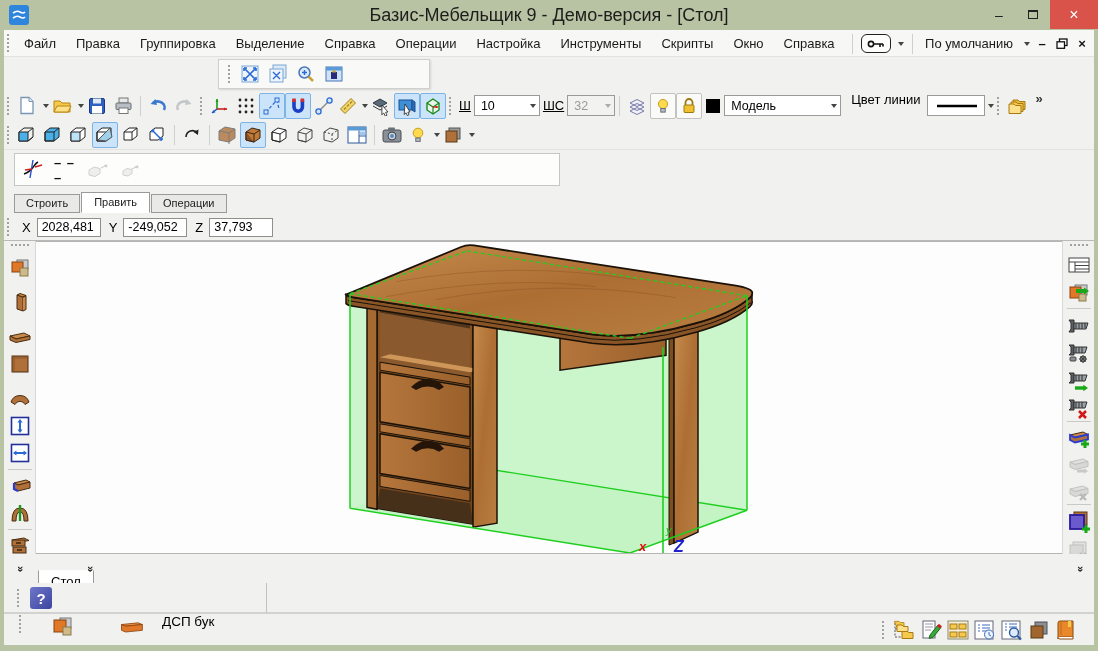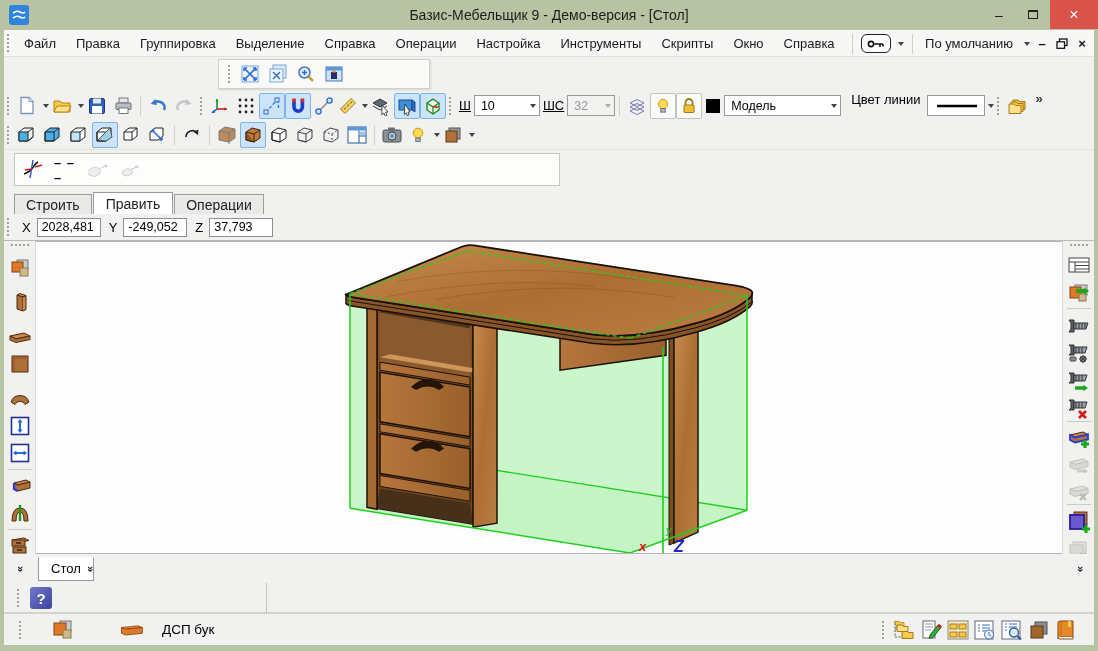--- a/index.html
+++ b/index.html
@@ -3,21 +3,21 @@
 <meta charset="utf-8">
 <style>
 * { margin:0; padding:0; box-sizing:border-box; }
 html,body { width:1098px; height:651px; overflow:hidden; font-family:"Liberation Sans","DejaVu Sans",sans-serif; }
 .window { position:relative; width:1098px; height:651px; background:#b8c3a4; }
 .content { position:absolute; left:4px; right:4px; top:30px; bottom:6px; background:#f1f1ef; }
 
 
 .titlebar { position:absolute; left:0; top:0; width:100%; height:30px; display:flex; align-items:center; }
 .app-icon { position:absolute; left:9px; top:5px; width:20px; height:20px; background:#2f84dc; border-radius:3px; display:flex; align-items:center; justify-content:center; }
-.title-text { position:absolute; left:0; width:100%; text-align:center; font-size:14px; color:#1d1d1b; }
+.title-text { position:absolute; left:0; width:100%; text-align:center; font-size:18px; color:#1d1d1b; }
 .winbtns { position:absolute; right:0; top:0; height:29px; display:flex; align-items:stretch; }
 .winbtn { width:34px; display:flex; align-items:center; justify-content:center; font-size:14px; color:#222; }
 .winbtn.close { width:48px; background:#d9534a; color:#fff; font-size:16px; }
 .maxbox { width:10px; height:9px; border:1px solid #222; border-top-width:2px; }
 
 
 .menubar { position:absolute; left:0; top:0px; width:100%; height:27px; background:#f7f7f6; border-bottom:1px solid #e2e2e0; display:flex; align-items:center; font-size:13px; color:#1b1b1b; }
 .menu-item { padding:4px 10px; }
 .menubar-right { position:absolute; right:4px; top:0; height:27px; display:flex; align-items:center; gap:4px; }
 .keybtn { width:30px; height:19px; border:1.5px solid #222; border-radius:6px; display:flex; align-items:center; justify-content:center; background:#fdfdfc; }
@@ -38,48 +38,48 @@
 .tbtn.narrow { width:22px; }
 .lbl { font-size:13px; margin:0 3px; text-decoration:underline; }
 .combo { height:21px; background:#fff; border:1px solid #9a9a98; display:flex; align-items:center; justify-content:space-between; font-size:12.5px; padding:0 3px 0 6px; }
 .combo.disabled { background:#f2f2f1; color:#9a9a98; }
 .overflow { font-size:13px; font-weight:bold; color:#333; margin-left:6px; align-self:flex-start; }
 
 
 .optzone { position:absolute; left:0; top:120px; width:100%; height:64px; background:#f1f1ef; }
 .optbox { position:absolute; left:10px; top:3px; width:546px; height:33px; background:#fdfdfc; border:1px solid #c6c6c4; display:flex; align-items:center; padding-left:6px; gap:6px; }
 .tabs { position:absolute; left:10px; top:42px; display:flex; align-items:flex-end; }
-.tab { font-size:14px; padding:2px 11px 3px; background:#e9e9e7; border:1px solid #9a9a98; margin-right:1px; color:#222; }
+.tab { font-size:11px; padding:2px 11px 3px; background:#e9e9e7; border:1px solid #9a9a98; margin-right:1px; color:#222; }
 .tab.active { background:#fff; padding:3px 12px 4px; border-bottom-color:#fff; }
 
 
 .coordrow { position:absolute; left:0; top:184px; width:100%; height:27px; background:#f1f1ef; border-bottom:1px solid #b9b9b7; display:flex; align-items:center; font-size:13px; }
 .coordrow .axis-lbl { margin:0 6px 0 8px; }
 .field { width:64px; height:19px; background:#fff; border:1px solid #8f8f8d; font-size:12.5px; padding:1px 4px; }
 
 
 .main { position:absolute; left:0; top:211px; width:100%; height:313px; display:flex; }
 .sidebar { width:32px; background:#f1f1ef; position:relative; }
 .sidebar.left { border-right:1px solid #d8d8d6; }
 .sidebar.right { border-left:1px solid #d8d8d6; }
 .sbicon { position:absolute; left:3px; width:26px; height:26px; display:flex; align-items:center; justify-content:center; }
 .sbsep { position:absolute; left:4px; width:24px; height:1px; background:#c9c9c7; }
 .canvas { flex:1; background:#fdfdfd; position:relative; border-top:1px solid #b5b5b3; border-bottom:1px solid #b5b5b3; }
 .canvas svg.scene { position:absolute; left:0; top:0; }
 
 
 .doctabs { position:absolute; left:0; top:524px; width:100%; height:29px; background:#f1f1ef; }
-.doctab { position:absolute; left:34px; top:3px; height:24px; padding:3px 12px; background:#fff; border:1px solid #9a9a98; border-top-color:#fdfdfd; font-size:13px; }
+.doctab { position:absolute; left:34px; top:16px; height:24px; padding:3px 12px; background:#fff; border:1px solid #9a9a98; border-top-color:#fdfdfd; font-size:13px; }
 .chev { position:absolute; font-size:11px; font-weight:bold; color:#222; transform:rotate(90deg); }
 
 
 .helprow { position:absolute; left:0; top:553px; width:100%; height:30px; background:#f1f1ef; border-bottom:1px solid #d2d2d0; }
 .helprow .zone { position:absolute; left:10px; top:0; width:253px; height:30px; border-right:1px solid #c2c2c0; display:flex; align-items:center; }
 .helpbtn { width:22px; height:22px; margin-left:6px; border-radius:3px; background:linear-gradient(135deg,#6f77c9,#3c44a0); color:#fff; font-weight:bold; font-size:15px; display:flex; align-items:center; justify-content:center; }
-.statusbar { position:absolute; left:0; top:583px; width:100%; height:32px; background:#f1f1ef; border-top:1px solid #d2d2d0; display:flex; align-items:center; font-size:13.5px; }
+.statusbar { position:absolute; left:0; top:583px; width:100%; height:32px; background:#f1f1ef; border-top:1px solid #d2d2d0; display:flex; font-size:13.5px; }
 .statusbar .material-label { margin-left:18px; }
 .status-right { position:absolute; right:16px; top:2px; height:28px; display:flex; align-items:center; gap:2px; }
 .sticon { width:25px; height:25px; display:flex; align-items:center; justify-content:center; }
 </style>
 </head>
 <body>
 
 <div class="window">
 
   <div class="titlebar">

